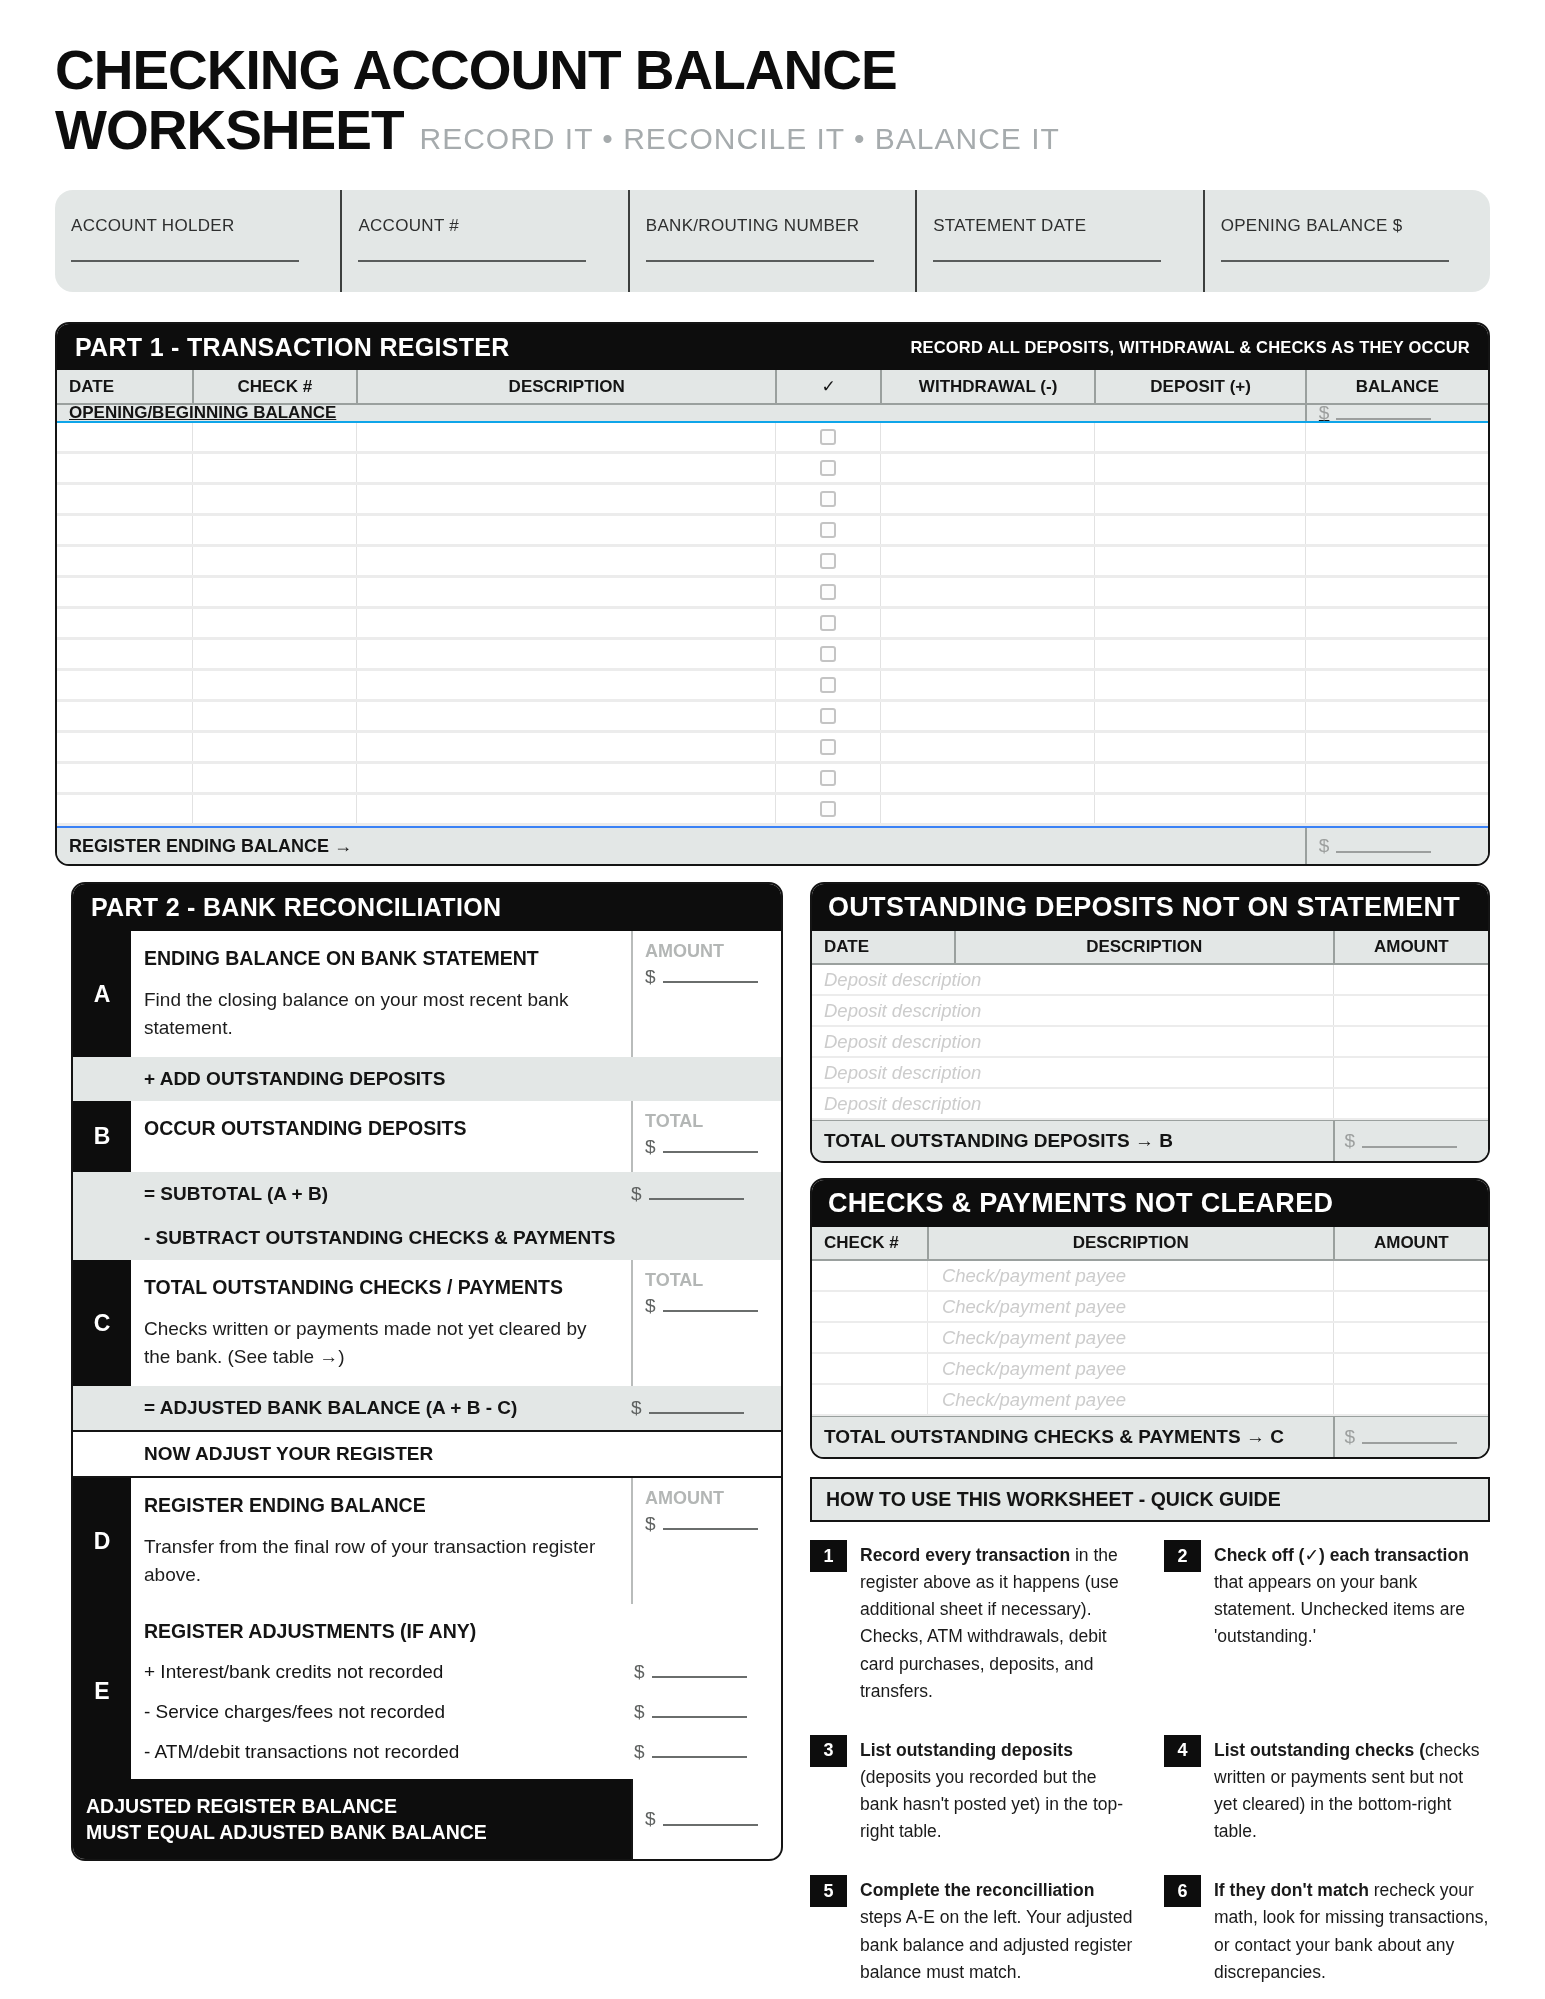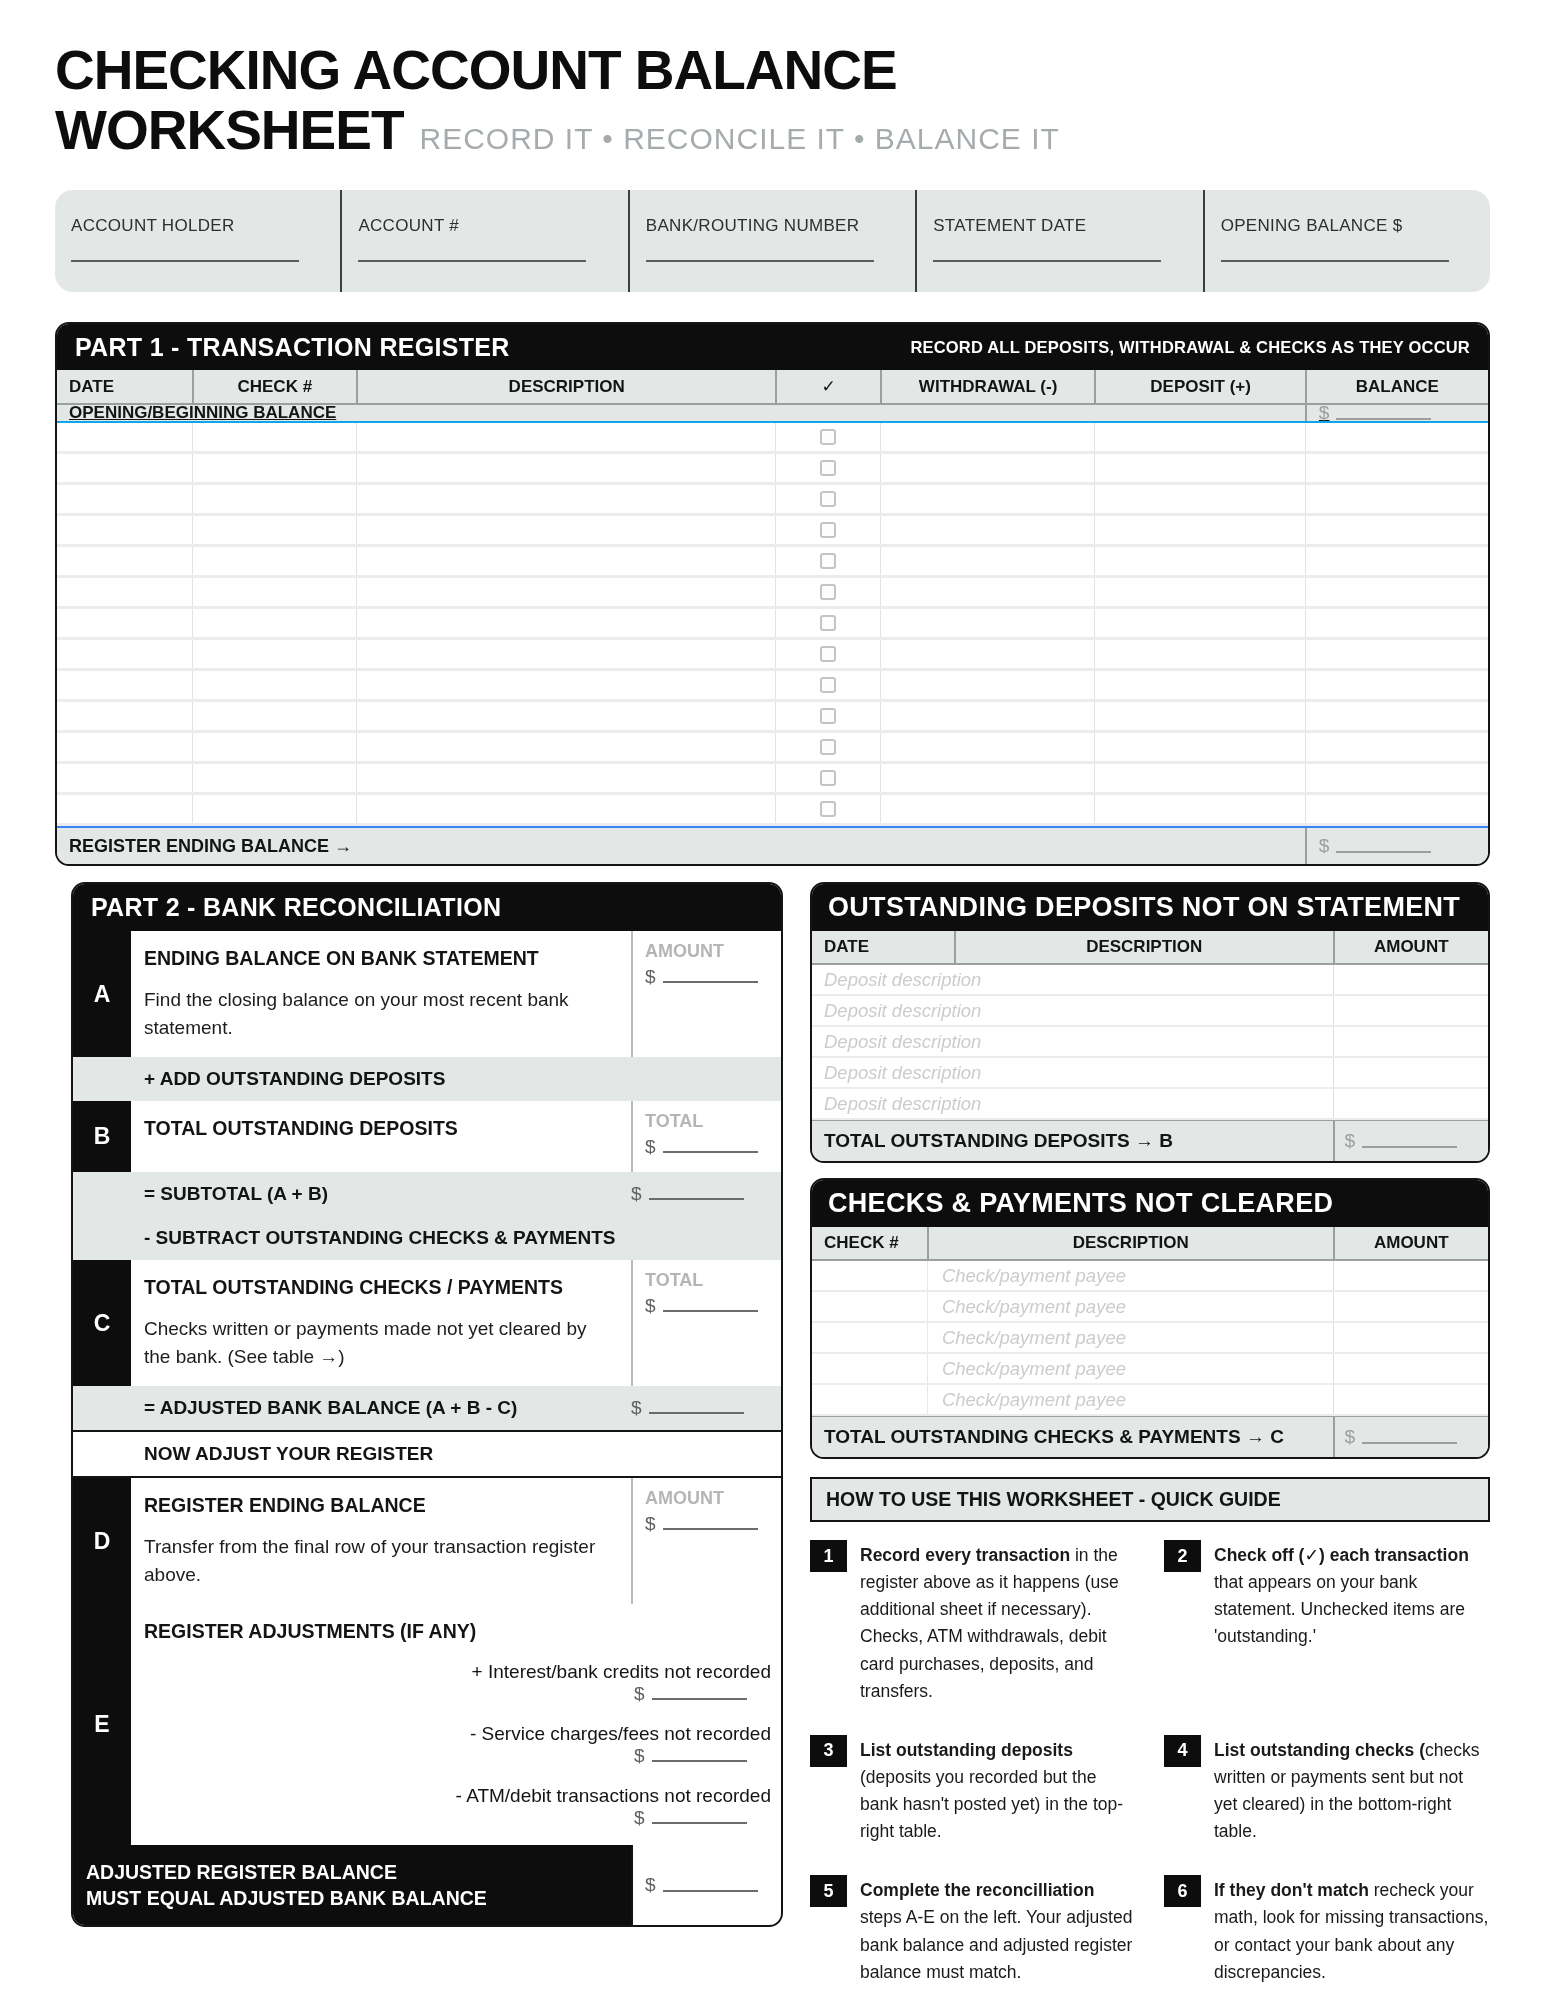--- a/index.html
+++ b/index.html
@@ -55,21 +55,21 @@
   .p2-side { width:58px; background:#0d0d0d; color:#fff; display:flex; align-items:center; justify-content:center; font-size:23px; font-weight:bold; flex:none; }
   .p2-main { flex:1; padding:16px 16px 16px 13px; }
   .p2-main .rtitle { font-size:19.5px; font-weight:bold; margin-bottom:16px; }
   .p2-main .rdesc { font-size:19px; line-height:1.45; color:#1d1d1d; max-width:470px; }
   .p2-amt { width:150px; border-left:2px solid #b9bcbb; padding:10px 10px 10px 12px; flex:none; }
   .amt-label { color:#b3b6b5; font-weight:bold; font-size:18px; margin-bottom:4px; }
   .p2-band { background:#e3e7e6; display:flex; align-items:center; padding:11px 0 11px 71px; font-size:19px; font-weight:bold; }
   .p2-band .band-label { flex:1; }
   .p2-band .band-amt { width:150px; flex:none; }
   .band-white { background:#fff; border-top:2px solid #141414; border-bottom:2px solid #141414; }
-  .adj-line { display:flex; align-items:flex-end; margin-top:18px; font-size:19px;flex-direction:column; }
+  .adj-line { display:flex; align-items:center; margin-top:18px; font-size:19px; }
   .adj-line .adj-label { flex:1; }
   .adj-line .adj-amt { width:137px; flex:none; }
   .p2-foot { display:flex; background:#0d0d0d; min-height:80px; }
   .p2-foot .foot-text { flex:1; color:#fff; font-weight:bold; font-size:19.5px; line-height:1.35; display:flex; flex-direction:column; justify-content:center; padding:12px 16px 12px 13px; }
   .p2-foot .foot-amt { width:150px; background:#fff; border-left:2px solid #141414; display:flex; align-items:center; padding-left:12px; flex:none; }
   
   .rcol { flex:1; }
   .rtable { border:2px solid #141414; border-radius:14px; overflow:hidden; }
   .rt-head { background:#0d0d0d; color:#fff; height:47px; display:flex; align-items:center; padding:0 16px; font-size:27px; font-weight:bold; letter-spacing:.3px; }
   .rt-cols { display:flex; background:#e3e7e6; height:34px; align-items:center; font-weight:bold; font-size:17px; border-bottom:2px solid #9aa09e; }
@@ -320,21 +320,21 @@
         </div>
       </div>
 
       <div class="p2-band">
         <div class="band-label">+ ADD OUTSTANDING DEPOSITS</div>
       </div>
 
       <div class="p2-row">
         <div class="p2-side">B</div>
         <div class="p2-main">
-          <div class="rtitle">TOTAL OUTSTANDING DEPOSITS</div>
+          <div class="rtitle">OCCUR OUTSTANDING DEPOSITS</div>
         </div>
         <div class="p2-amt">
           <div class="amt-label">TOTAL</div>
           <span class="dol">$</span><span class="fill-line"></span>
         </div>
       </div>
 
       <div class="p2-band">
         <div class="band-label">= SUBTOTAL (A + B)</div>
         <div class="band-amt">

